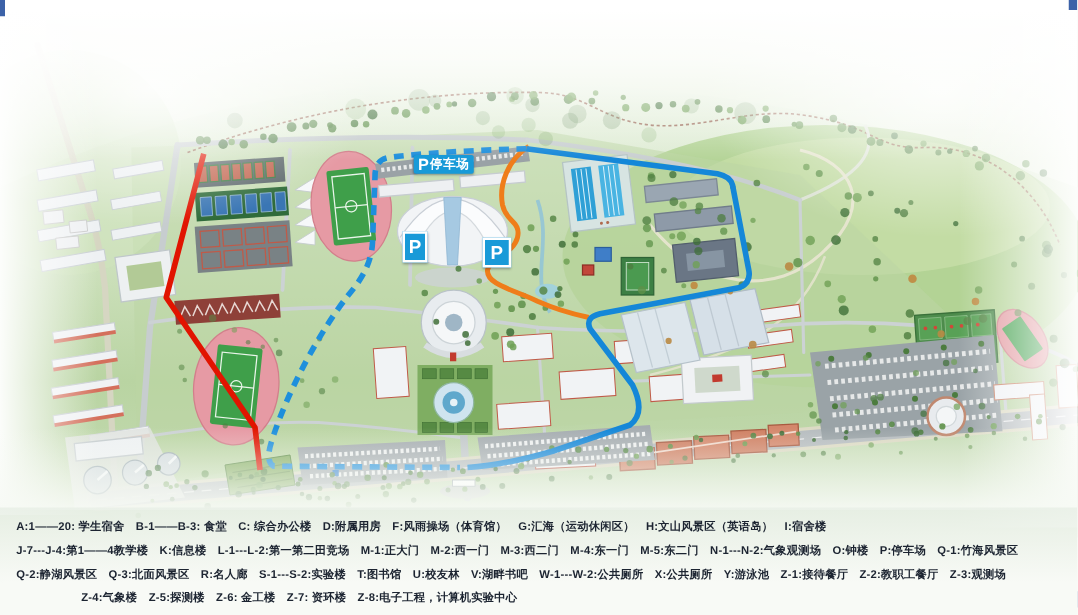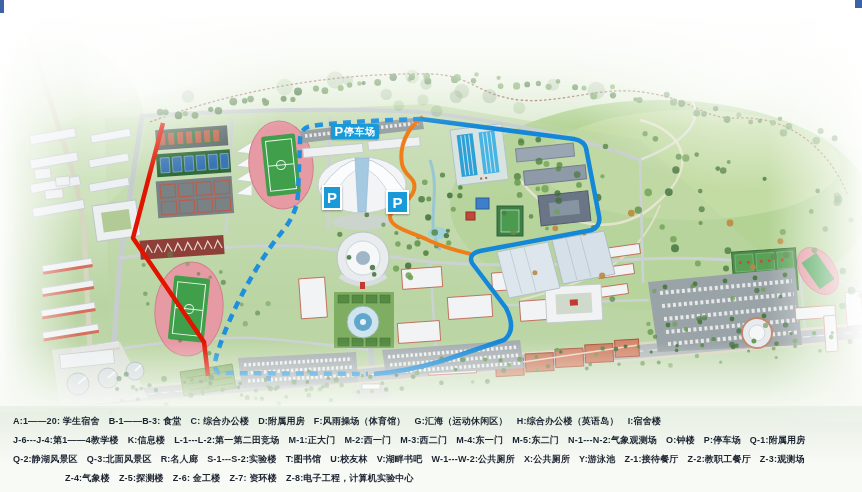--- a/index.html
+++ b/index.html
@@ -753,36 +753,36 @@
   <div class="frag frag4"></div>
 
   <div class="legend">
     <div class="lg-row">
         <span class="lg-item">A:1——20: 学生宿舍</span>
         <span class="lg-item">B-1——B-3: 食堂</span>
         <span class="lg-item">C: 综合办公楼</span>
         <span class="lg-item">D:附属用房</span>
         <span class="lg-item">F:风雨操场（体育馆）</span>
         <span class="lg-item">G:汇海（运动休闲区）</span>
-        <span class="lg-item">H:综合办公楼（英语岛）</span>
+        <span class="lg-item">H:文山风景区（英语岛）</span>
         <span class="lg-item">I:宿舍楼</span>
       </div>
     <div class="lg-row">
-        <span class="lg-item">J-6---J-4:第1——4教学楼</span>
+        <span class="lg-item">J-7---J-4:第1——4教学楼</span>
         <span class="lg-item">K:信息楼</span>
         <span class="lg-item">L-1---L-2:第一第二田竞场</span>
         <span class="lg-item">M-1:正大门</span>
         <span class="lg-item">M-2:西一门</span>
         <span class="lg-item">M-3:西二门</span>
         <span class="lg-item">M-4:东一门</span>
         <span class="lg-item">M-5:东二门</span>
         <span class="lg-item">N-1---N-2:气象观测场</span>
         <span class="lg-item">O:钟楼</span>
         <span class="lg-item">P:停车场</span>
-        <span class="lg-item">Q-1:附属用房</span>
+        <span class="lg-item">Q-1:竹海风景区</span>
       </div>
     <div class="lg-row">
         <span class="lg-item">Q-2:静湖风景区</span>
         <span class="lg-item">Q-3:北面风景区</span>
         <span class="lg-item">R:名人廊</span>
         <span class="lg-item">S-1---S-2:实验楼</span>
         <span class="lg-item">T:图书馆</span>
         <span class="lg-item">U:校友林</span>
         <span class="lg-item">V:湖畔书吧</span>
         <span class="lg-item">W-1---W-2:公共厕所</span>

